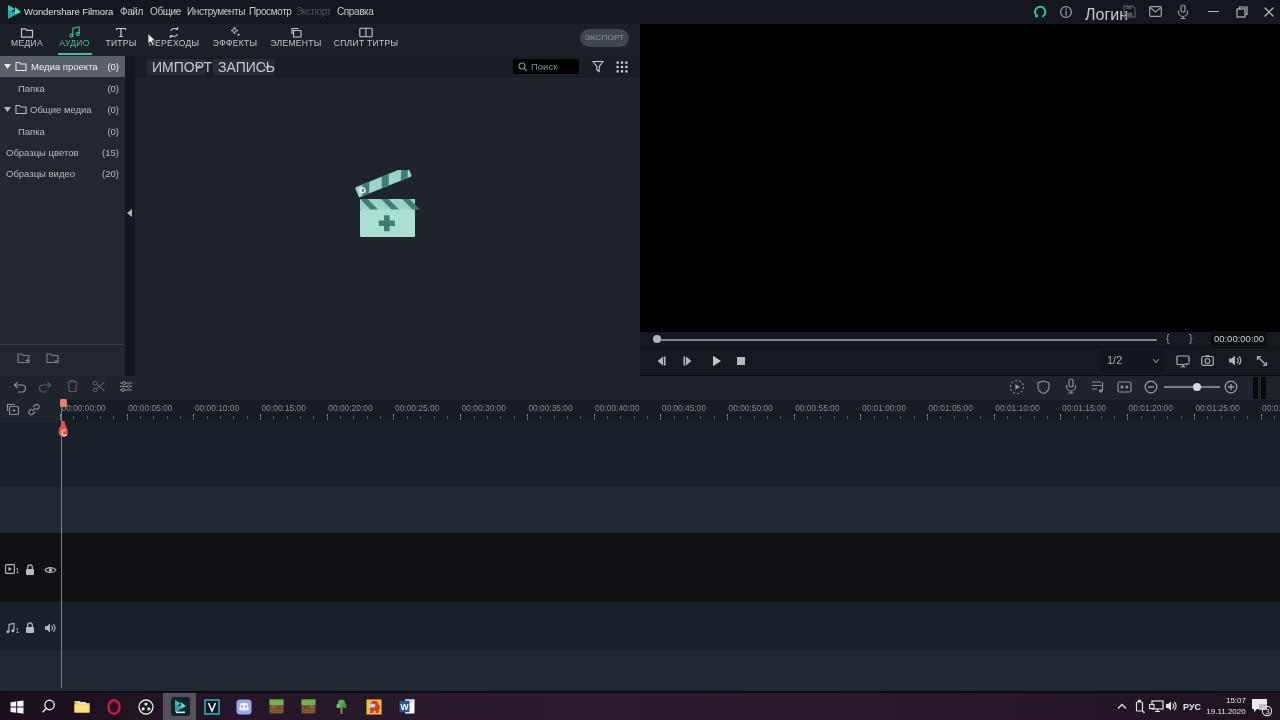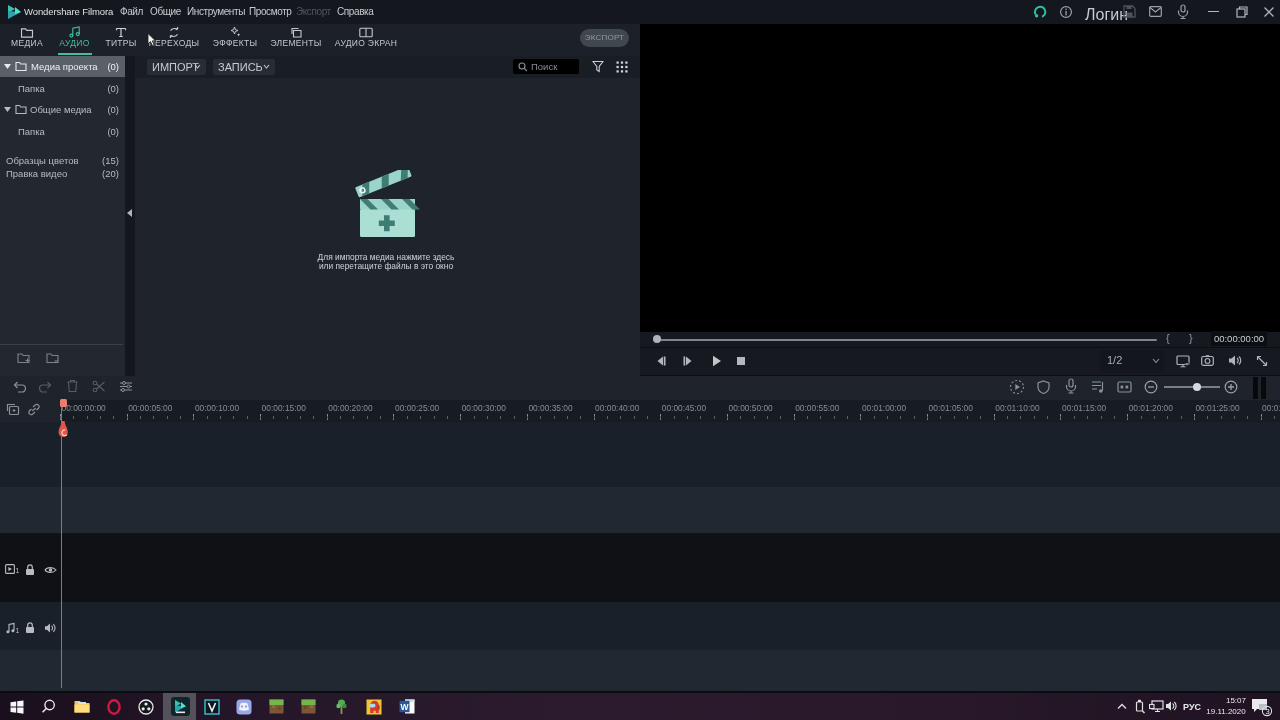--- a/index.html
+++ b/index.html
@@ -25,21 +25,21 @@
 
 #sidebar { left:0; top:56px; width:125px; height:320px; background:#23282f; }
 #sdiv { left:125px; top:56px; width:10px; height:320px; background:#14181e; }
 .srow { left:0; width:125px; height:21px; color:#b6bcc3; font-size:9.5px; line-height:21.5px; }
 .srow .cnt { position:absolute; right:6px; }
 #srow1 { background:#596067; color:#eef0f2; }
 
 
 #mpanel { left:135px; top:56px; width:505px; height:320px; background:#1f242c; }
 #mphead { left:135px; top:56px; width:505px; height:22px; background:#191d24; }
-.mbtn { top:59px; height:16px; background:#272d35; color:#c6cbd1; font-size:11px; line-height:16px; text-align:left; padding-left:5px; border-radius:2px; }
+.mbtn { top:59px; height:16px; background:#272d35; color:#c6cbd1; font-size:14px; line-height:16px; text-align:left; padding-left:5px; border-radius:2px; }
 #searchbox { left:513px; top:59px; width:66px; height:15px; background:#000000; border-radius:2px; color:#858c94; font-size:9.5px; line-height:15px; }
 
 
 #droptext { left:286px; top:252.5px; width:200px; text-align:center; color:#ced3d8; font-size:8.4px; line-height:9.8px; letter-spacing:0px; }
 
 
 #preview { left:640px; top:24px; width:640px; height:308px; background:#000; }
 #prevctl { left:640px; top:332px; width:640px; height:44px; background:#161a20; }
 #seekline { left:660px; top:338.5px; width:497px; height:2px; background:#7d848c; border-radius:1px; }
 #seekknob { left:653px; top:335px; width:8px; height:8px; border-radius:4px; background:#aeb4ba; }
@@ -158,21 +158,21 @@
       <path d="M3.5 3.5 H11 V10 H3.5 Z" fill="none" stroke="#c3c8ce" stroke-width="1.1"></path>
       <path d="M2 7 V1.5 H8.5" fill="none" stroke="#c3c8ce" stroke-width="1.1"></path>
     </svg>
     <div class="lbl">ЭЛЕМЕНТЫ</div>
   </div>
   <div class="abs tab" style="left:327px;width:78px">
     <svg width="14" height="11" viewBox="0 0 14 11" style="top:3px">
       <rect x="0.8" y="1.3" width="12.4" height="8.4" rx="1" fill="none" stroke="#c3c8ce" stroke-width="1.1"></rect>
       <path d="M7 1.3 V9.7" stroke="#c3c8ce" stroke-width="1.1"></path>
     </svg>
-    <div class="lbl">АУДИО ЭКРАН</div>
+    <div class="lbl">СПЛИТ ТИТРЫ</div>
   </div>
   <div class="abs" id="exportbtn">ЭКСПОРТ</div>
   <svg class="abs" style="left:147px;top:33px" width="11" height="14" viewBox="0 0 11 14">
     <path d="M1 0.5 L1 10.8 L3.5 8.6 L5.2 12.5 L7 11.7 L5.3 7.9 L8.4 7.7 Z" fill="#f2f3f4" stroke="#1a1a1a" stroke-width="0.8"></path>
   </svg>
   <div class="abs" id="preview"></div>
   <div class="abs" id="sidebar"></div>
   <div class="abs" id="sdiv"></div>
   <svg class="abs" style="left:126px;top:208px" width="7" height="10" viewBox="0 0 7 10">
       <path d="M6 1 L1 5 L6 9 Z" fill="#aeb4ba"></path>
@@ -198,26 +198,26 @@
     <svg style="position:absolute;left:15px;top:5px" width="12" height="11" viewBox="0 0 12 11">
         <path d="M1 1.5 h3.5 l1.2 1.5 h5.3 v6.5 H1 Z" fill="none" stroke="#b6bcc3" stroke-width="1.1"></path>
       </svg>
     <span style="position:absolute;left:30px">Общие медиа</span>
       <span class="cnt">(0)</span>
   </div>
   <div class="abs srow" style="top:120.5px">
       <span style="position:absolute;left:18px">Папка</span>
       <span class="cnt">(0)</span>
     </div>
-  <div class="abs srow" style="top:150px">
+  <div class="abs srow" style="top:142px">
       <span style="position:absolute;left:6px">Образцы цветов</span>
       <span class="cnt">(15)</span>
     </div>
   <div class="abs srow" style="top:163px">
-      <span style="position:absolute;left:6px">Правка видео</span>
+      <span style="position:absolute;left:6px">Образцы видео</span>
       <span class="cnt">(20)</span>
     </div>
   <div class="abs" style="left:0px;top:344px;width:123px;height:1px;background:#39404a"></div>
   <svg class="abs" style="left:17px;top:352px" width="13" height="12" viewBox="0 0 13 12">
       <path d="M1 2 h4 l1.2 1.5 h5.8 v7 H1 Z" fill="none" stroke="#7b828a" stroke-width="1.1"></path>
       <path d="M8.5 8.5 h4 M10.5 6.5 v4" stroke="#7b828a" stroke-width="1.1"></path>
     </svg>
   <svg class="abs" style="left:46px;top:352px" width="13" height="12" viewBox="0 0 13 12">
       <path d="M1 2 h4 l1.2 1.5 h5.8 v7 H1 Z" fill="none" stroke="#7b828a" stroke-width="1.1"></path>
       <path d="M8.5 9 h4" stroke="#7b828a" stroke-width="1.1"></path>
@@ -266,21 +266,20 @@
     <path d="M52 29 h7.5 l10.5 10.5 h-7.5 Z" fill="#3f7d74"></path>
     <g transform="rotate(-22 12 27)">
       <rect x="9" y="15.5" width="57" height="11" rx="1.5" fill="#9bd4c8"></rect>
       <path d="M17 15.5 h7.5 l-4.5 11 h-7.5 Z" fill="#3f7d74"></path>
       <path d="M38 15.5 h7.5 l-4.5 11 h-7.5 Z" fill="#3f7d74"></path>
       <path d="M59 15.5 h7 l-4.5 11 h-7.5 Z" fill="#3f7d74"></path>
       <circle cx="15" cy="21" r="2.4" fill="none" stroke="#edf7f4" stroke-width="1.5"></circle>
     </g>
     <path d="M28.8 50.5 h5.2 v-5.2 h5.6 v5.2 h5.2 v5.6 h-5.2 v5.2 h-5.6 v-5.2 h-5.2 Z" fill="#3f7d74"></path>
   </svg>
-  <div class="abs" id="droptext">Для импорта медиа нажмите здесь<br>или перетащите файлы в это окно</div>
   <div class="abs" id="prevctl"></div>
   <div class="abs" id="seekline"></div>
   <div class="abs" id="seekknob"></div>
   <div class="abs" style="left:1166px;top:332px;color:#8f969e;font-size:11px">{</div>
   <div class="abs" style="left:1189px;top:332px;color:#8f969e;font-size:11px">}</div>
   <div class="abs" id="timebox">00:00:00:00</div>
   <div class="abs" id="ctlsep"></div>
   <div class="abs" style="left:640px;top:375px;width:640px;height:1px;background:#0c0e11"></div>
 
   <svg class="abs" style="left:655px;top:356px" width="12" height="10" viewBox="0 0 12 10">

